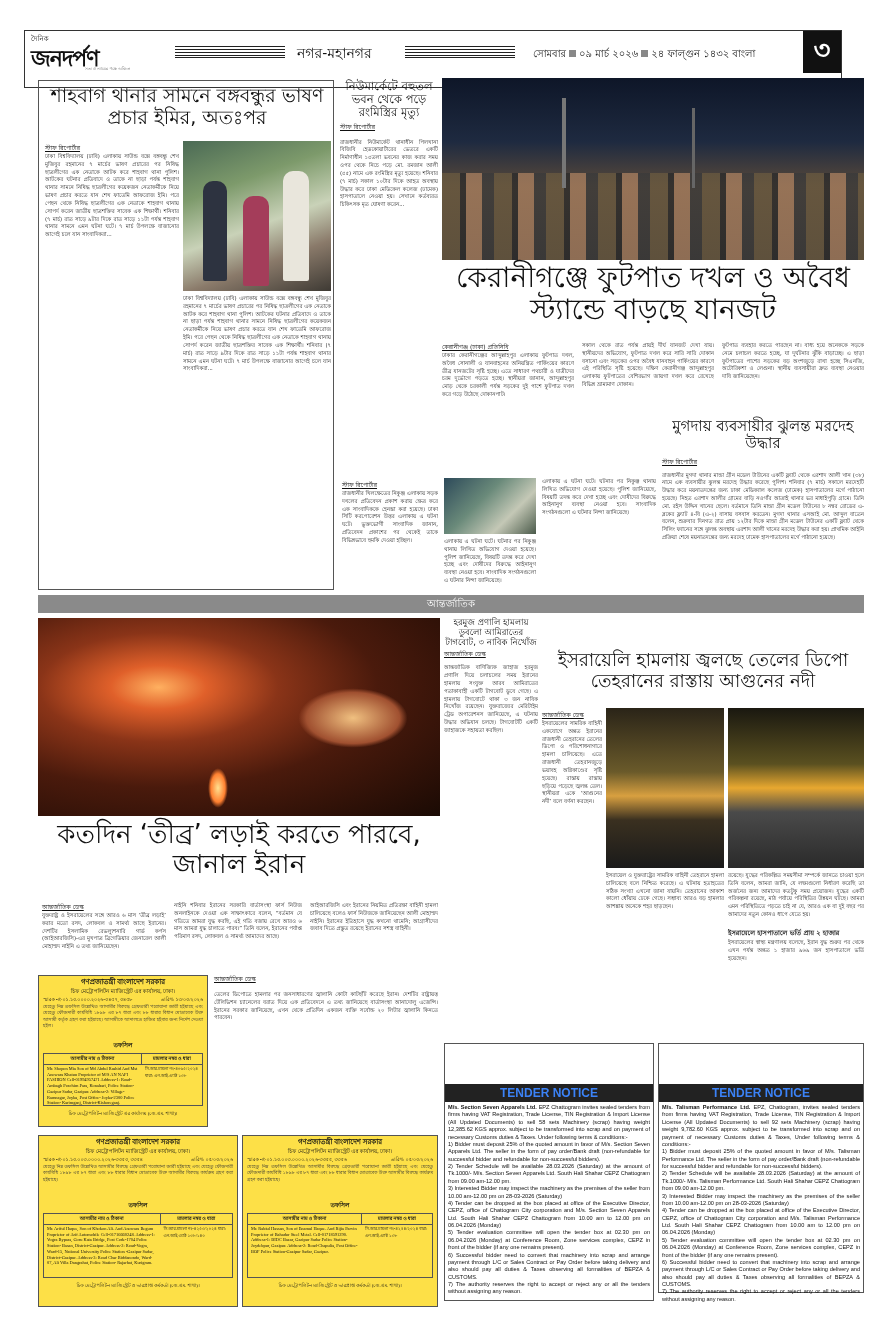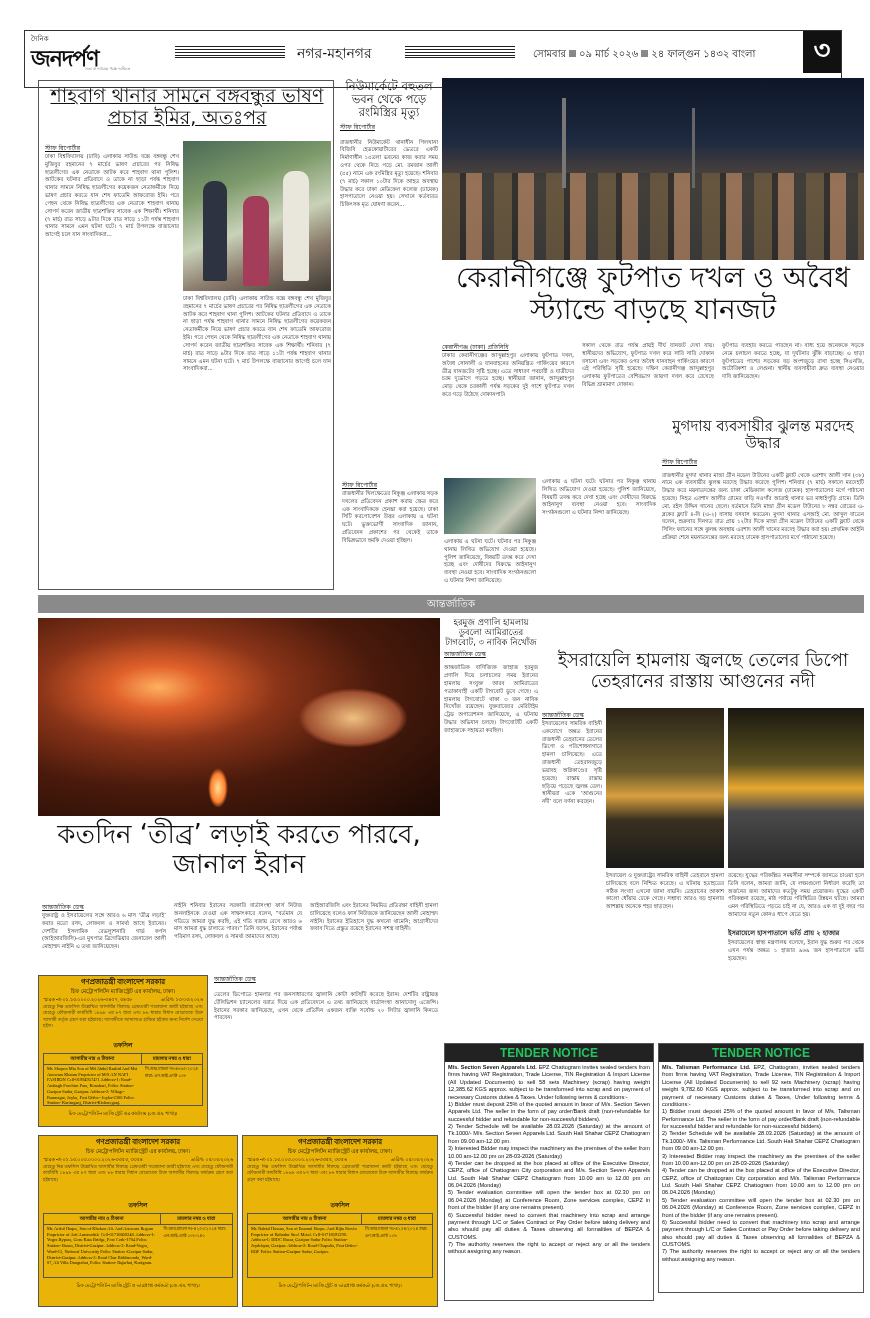--- a/index.html
+++ b/index.html
@@ -13,23 +13,23 @@
   .section-name { font-size: 14px; }
   .dateline { font-size: 10px; }
   .pagenum { right: 0; top: 0; width: 38px; height: 42px; background: #111; color: #fff; font-size: 26px; font-weight: bold; display:flex; align-items:center; justify-content:center; }
   .sq { display:inline-block; width:7px; height:7px; background:#888; margin: 0 3px; }
   .headline { font-family: "DejaVu Sans", sans-serif; text-align:center; line-height: 1.15; color:#111; font-weight: normal; }
   .byline { font-size: 6px; text-decoration: underline; }
   .bodytext { font-size: 5.4px; line-height: 1.45; text-align: justify; color:#222; overflow: hidden; }
   .photo { overflow:hidden; }
   .boxline { border: 1px solid #555; }
   .section-bar { left: 38px; top: 595px; width: 826px; height: 18px; background: #8a8a8a; color: #fff; font-size: 10px; text-align:center; line-height:18px; }
-  .tender-title { background:#222; color:#22c55e; font-weight:bold; text-align:center; font-family:"Liberation Sans", sans-serif; }
+  .tender-title { background:#222; color:#3b82f6; font-weight:bold; text-align:center; font-family:"Liberation Sans", sans-serif;margin-top:40px; }
   .tender-body { font-family:"Liberation Sans", sans-serif; font-size: 5.6px; line-height: 1.32; text-align: justify; color:#111; }
-  .gov-box { border:1px solid #555; background:#eab308; font-family:"Liberation Serif", serif; }
+  .gov-box { border:1px solid #555; background:#fde047; font-family:"Liberation Serif", serif; }
   .gov-title { font-size: 7px; text-align:center; font-weight:bold; }
   .gov-sub { font-size: 5.5px; text-align:center; }
   .gov-ref { font-size: 4.8px; display:flex; justify-content:space-between; padding: 0 4px; }
   .gov-body { font-size: 4.6px; line-height:1.4; padding: 0 4px; text-align: justify; color:#333; }
   .gov-table { border:1px solid #555; margin: 2px 4px; font-size:4.8px; }
   .gov-table .th { display:flex; border-bottom:1px solid #555; font-weight:bold; }
   .gov-table .th div { padding: 1px 3px; text-align:center; }
   .gov-table .tr { display:flex; }
   .gov-table .tr div { padding: 1px 3px; }
   .gov-foot { font-size: 4.8px; text-align:center; padding: 2px; }
@@ -46,21 +46,21 @@
   <div class="abs lines" style="left:150px; top:15px; width:110px;"></div>
   <div class="abs section-name" style="left:272px; top:11px;">নগর-মহানগর</div>
   <div class="abs lines" style="left:380px; top:15px; width:110px;"></div>
   <div class="abs dateline" style="left:508px; top:15px;">
     <span>সোমবার</span><span class="sq"></span><span>০৯ মার্চ ২০২৬</span><span class="sq"></span><span>২৪ ফাল্গুন ১৪৩২ বাংলা</span>
   </div>
   <div class="abs pagenum">৩</div>
 </div>
 
 <div class="abs boxline" style="left:38px; top:80px; width:296px; height:510px;">
-  <div class="headline" style="position:absolute; left:6px; top:4px; width:284px; font-size:19px;text-decoration:underline;">শাহবাগ থানার সামনে বঙ্গবন্ধুর ভাষণ প্রচার ইমির, অতঃপর</div>
+  <div class="headline" style="position:absolute; left:6px; top:4px; width:284px; font-size:19px;">শাহবাগ থানার সামনে বঙ্গবন্ধুর ভাষণ প্রচার ইমির, অতঃপর</div>
   <div class="byline abs" style="left:6px; top:62px;">স্টাফ রিপোর্টার</div>
   <div class="abs photo" style="left:144px; top:60px; width:148px; height:150px; background:linear-gradient(160deg,#4b6a55 0%,#7d9a6b 30%,#c9d2b8 55%,#8a7a6a 75%,#3e3a34 100%);">
     <div class="abs" style="left:20px;top:40px;width:24px;height:100px;background:#2d3340;border-radius:10px 10px 2px 2px;"></div>
     <div class="abs" style="left:60px;top:55px;width:26px;height:90px;background:#a43d5a;border-radius:10px 10px 2px 2px;"></div>
     <div class="abs" style="left:100px;top:30px;width:26px;height:110px;background:#e9e6dc;border-radius:10px 10px 2px 2px;"></div>
   </div>
   <div class="bodytext abs" style="left:6px; top:72px; width:134px; height:432px;">ঢাকা বিশ্ববিদ্যালয় (ঢাবি) এলাকায় সাউন্ড বক্সে বঙ্গবন্ধু শেখ মুজিবুর রহমানের ৭ মার্চের ভাষণ প্রচারের পর নিষিদ্ধ ছাত্রলীগের এক নেতাকে আটক করে শাহবাগ থানা পুলিশ। আটকের ঘটনার প্রতিবাদে ও তাকে না ছাড়া পর্যন্ত শাহবাগ থানার সামনে নিষিদ্ধ ছাত্রলীগের কয়েকজন নেতাকর্মীকে নিয়ে ভাষণ প্রচার করতে যান শেখ ফাতেমি আফরোজ ইমি। পরে পেছন থেকে নিষিদ্ধ ছাত্রলীগের এক নেতাকে শাহবাগ থানায় সোপর্দ করেন জাতীয় ছাত্রশক্তির সাবেক এক শিক্ষার্থী। শনিবার (৭ মার্চ) রাত সাড়ে ৯টার দিকে রাত সাড়ে ১১টা পর্যন্ত শাহবাগ থানার সামনে এমন ঘটনা ঘটে। ৭ মার্চ উপলক্ষে বাজানোর আগেই চলে যান সাংবাদিকরা...</div>
   <div class="bodytext abs" style="left:144px; top:214px; width:148px; height:290px;">ঢাকা বিশ্ববিদ্যালয় (ঢাবি) এলাকায় সাউন্ড বক্সে বঙ্গবন্ধু শেখ মুজিবুর রহমানের ৭ মার্চের ভাষণ প্রচারের পর নিষিদ্ধ ছাত্রলীগের এক নেতাকে আটক করে শাহবাগ থানা পুলিশ। আটকের ঘটনার প্রতিবাদে ও তাকে না ছাড়া পর্যন্ত শাহবাগ থানার সামনে নিষিদ্ধ ছাত্রলীগের কয়েকজন নেতাকর্মীকে নিয়ে ভাষণ প্রচার করতে যান শেখ ফাতেমি আফরোজ ইমি। পরে পেছন থেকে নিষিদ্ধ ছাত্রলীগের এক নেতাকে শাহবাগ থানায় সোপর্দ করেন জাতীয় ছাত্রশক্তির সাবেক এক শিক্ষার্থী। শনিবার (৭ মার্চ) রাত সাড়ে ৯টার দিকে রাত সাড়ে ১১টা পর্যন্ত শাহবাগ থানার সামনে এমন ঘটনা ঘটে। ৭ মার্চ উপলক্ষে বাজানোর আগেই চলে যান সাংবাদিকরা...</div>
 </div>
 

